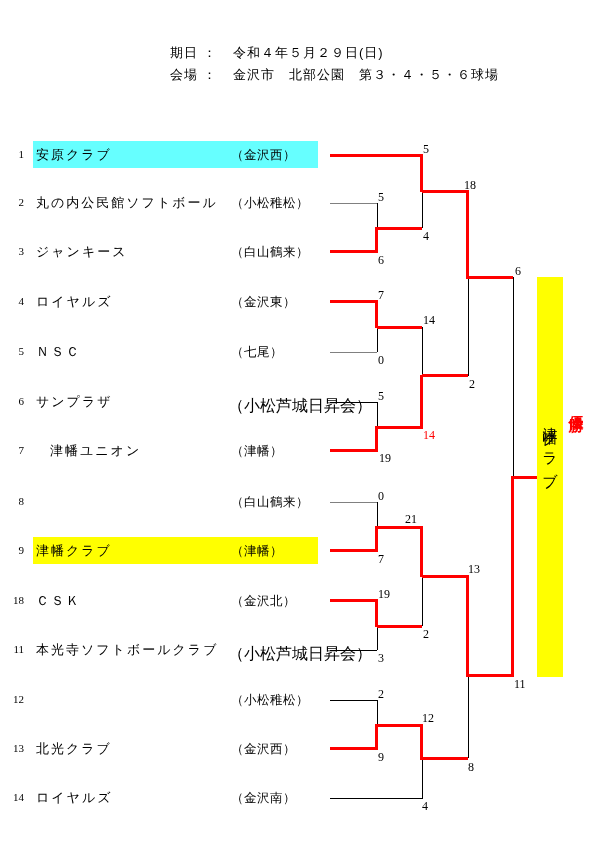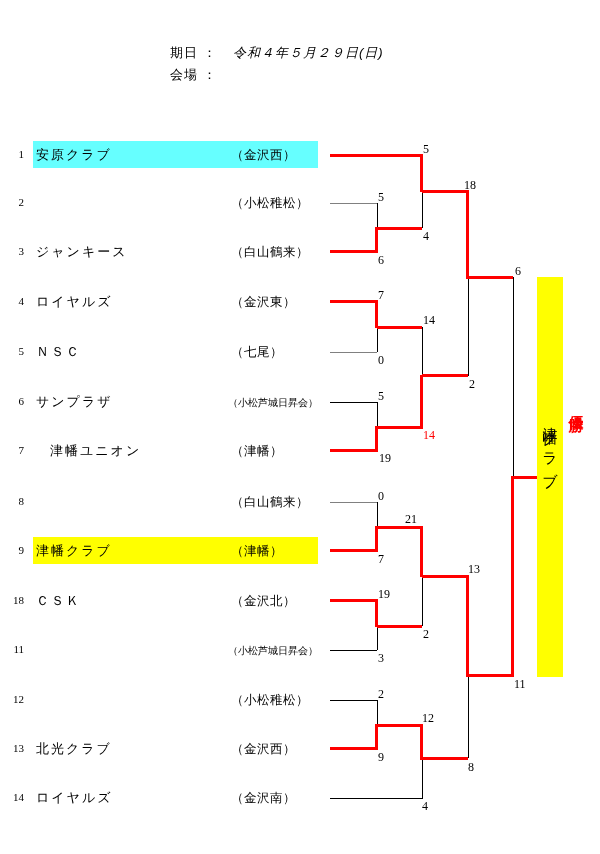--- a/index.html
+++ b/index.html
@@ -4,21 +4,21 @@
 <style>
   html,body{margin:0;padding:0;background:#ffffff;}
   #canvas{position:relative;width:600px;height:854px;background:#fff;overflow:hidden;
           font-family:"Liberation Sans",sans-serif;color:#000;}
   .abs{position:absolute;}
   .title{width:600px;text-align:center;font-size:18px;letter-spacing:2px;white-space:nowrap;}
   .hdr{font-size:13px;letter-spacing:1px;white-space:nowrap;}
   .seed{width:22px;text-align:right;font-size:11px;font-family:"Liberation Serif",serif;}
   .tname{font-size:13px;letter-spacing:2px;white-space:nowrap;}
   .aff{font-size:12.5px;letter-spacing:0.5px;white-space:nowrap;}
-  .aff.small{font-size:10px;letter-spacing:0;}
+  .aff.small{font-size:16px;letter-spacing:0;}
   .hl{height:27px;width:285px;}
   
   .ln{position:absolute;background:#000;}
   .ln.gray{background:#808080;}
   .ln.red{background:var(--win,#ff0000);}
   .h1{height:1px;} .w1{width:1px;}
   .hr{height:3px;} .wr{width:3px;}
   
   .sc{position:absolute;font-size:12px;font-family:"Liberation Serif",serif;white-space:nowrap;}
   .sc.redtxt{color:var(--win,#ff0000);}
@@ -29,32 +29,34 @@
   .champ-cap{color:var(--win,#ff0000);font-weight:bold;}
   .champ-name{color:#000;margin-top:12px;display:inline-block;}
 </style>
 </head>
 <body>
 
 <div id="canvas">
 
   <div class="abs hdr" style="left:170px;top:44px;">期日</div>
   <div class="abs hdr" style="left:203px;top:44px;">：</div>
-  <div class="abs hdr" style="left:233px;top:44px;font-style:italic;">令和４年５月２９日(日)</div>
+  <div class="abs hdr" style="left:233px;top:44px;">令和４年５月２９日(日)</div>
   <div class="abs hdr" style="left:170px;top:66px;">会場</div>
   <div class="abs hdr" style="left:203px;top:66px;">：</div>
+  <div class="abs hdr" style="left:233px;top:66px;">金沢市　北部公園　第３・４・５・６球場</div>
 
   <div class="abs hl" style="left:33px;top:141px;background:var(--cyan,#66ffff);"></div>
   <div class="abs hl" style="left:33px;top:537px;background:var(--panel,#ffff00);"></div>
 
   <div class="abs seed" style="left:2px;top:148px;">1</div>
   <div class="abs tname" style="left:36px;top:146px;">安原クラブ</div>
   <div class="abs aff" style="left:231px;top:147px;">（金沢西）</div>
 
   <div class="abs seed" style="left:2px;top:196px;">2</div>
+  <div class="abs tname" style="left:36px;top:194px;">丸の内公民館ソフトボール</div>
   <div class="abs aff" style="left:231px;top:195px;">（小松稚松）</div>
 
   <div class="abs seed" style="left:2px;top:245px;">3</div>
   <div class="abs tname" style="left:36px;top:243px;">ジャンキース</div>
   <div class="abs aff" style="left:231px;top:244px;">（白山鶴来）</div>
 
   <div class="abs seed" style="left:2px;top:295px;">4</div>
   <div class="abs tname" style="left:36px;top:293px;">ロイヤルズ</div>
   <div class="abs aff" style="left:231px;top:294px;">（金沢東）</div>
 
@@ -75,20 +77,21 @@
 
   <div class="abs seed" style="left:2px;top:544px;">9</div>
   <div class="abs tname" style="left:36px;top:542px;">津幡クラブ</div>
   <div class="abs aff" style="left:231px;top:543px;">（津幡）</div>
 
   <div class="abs seed" style="left:2px;top:594px;">18</div>
   <div class="abs tname" style="left:36px;top:592px;">ＣＳＫ</div>
   <div class="abs aff" style="left:231px;top:593px;">（金沢北）</div>
 
   <div class="abs seed" style="left:2px;top:643px;">11</div>
+  <div class="abs tname" style="left:36px;top:641px;">本光寺ソフトボールクラブ</div>
   <div class="abs aff small" style="left:228px;top:644px;">（小松芦城日昇会）</div>
 
   <div class="abs seed" style="left:2px;top:693px;">12</div>
   <div class="abs aff" style="left:231px;top:692px;">（小松稚松）</div>
 
   <div class="abs seed" style="left:2px;top:742px;">13</div>
   <div class="abs tname" style="left:36px;top:740px;">北光クラブ</div>
   <div class="abs aff" style="left:231px;top:741px;">（金沢西）</div>
 
   <div class="abs seed" style="left:2px;top:791px;">14</div>

